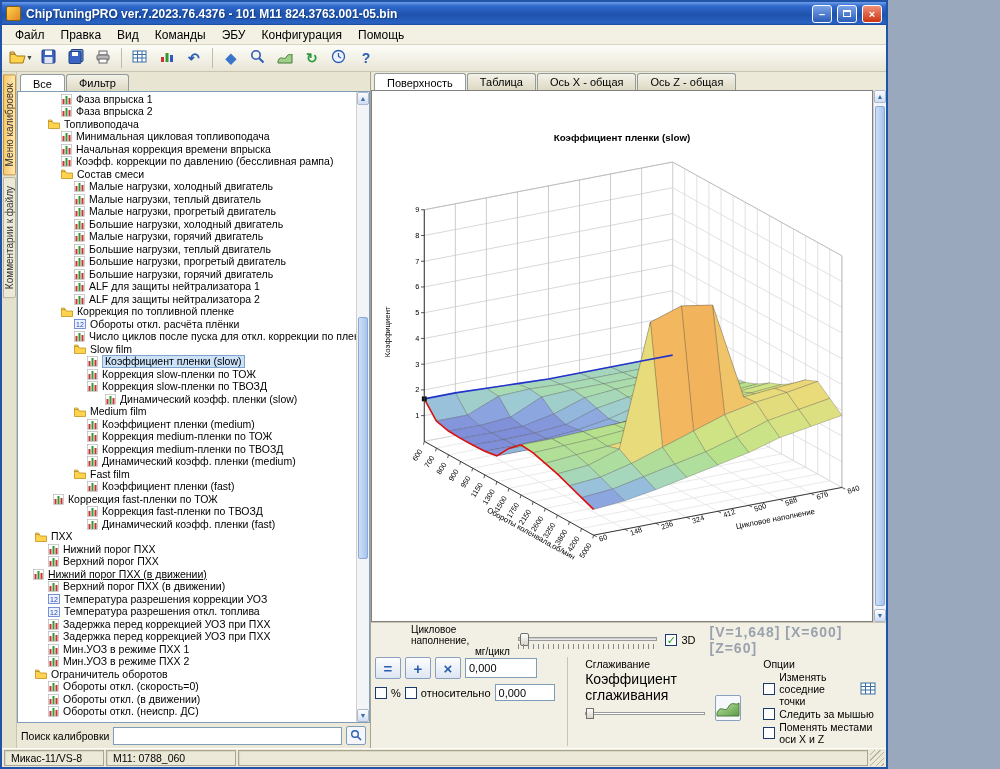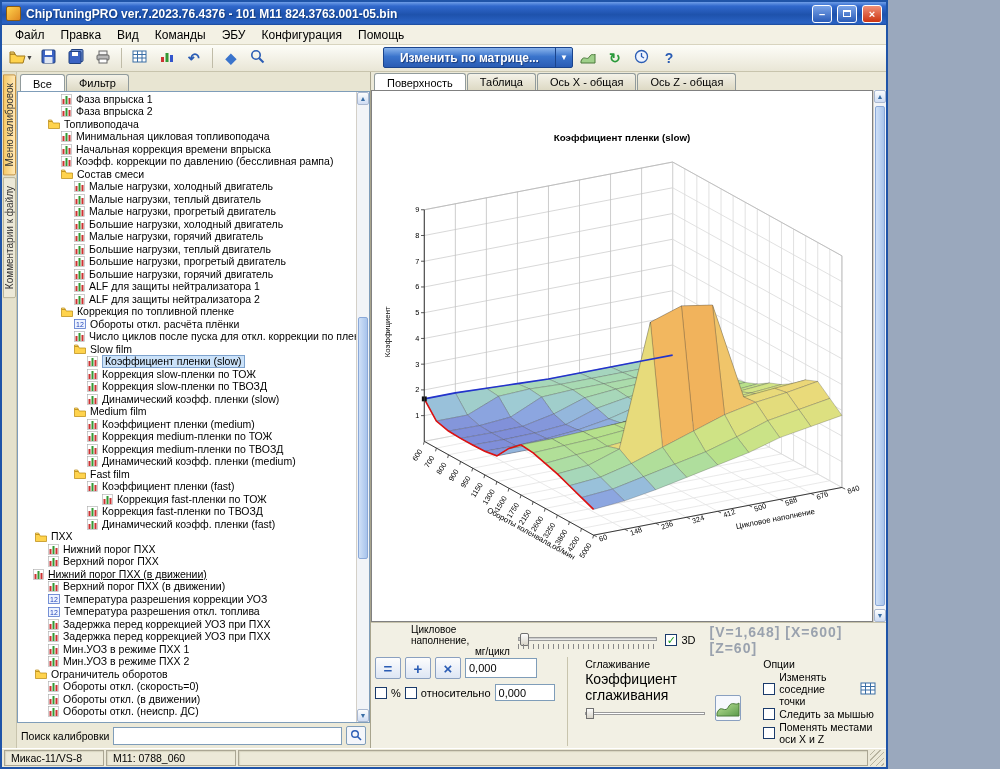--- a/index.html
+++ b/index.html
@@ -171,24 +171,20 @@
       </div>
     <div class="tbtn glyphbtn">↶</div>
     <div class="tsep"></div>
     <div class="tbtn glyphbtn" style="color:#3a74cc;">◆</div>
     <div class="tbtn">
         <span><svg width="15" height="15">
             <circle cx="6" cy="6" r="4.2" fill="none" stroke="#2a5cb4" stroke-width="1.6"></circle>
             <line x1="9.2" y1="9.2" x2="13.5" y2="13.5" stroke="#2a5cb4" stroke-width="2"></line>
           </svg></span>
       </div>
-    <div class="matrix-dd">
-      <span class="dd-label">Изменить по матрице...</span>
-      <span class="dd-arrow">▼</span>
-    </div>
     <div class="tbtn">
         <span><svg width="16" height="14">
             <path d="M1 11 C4 4 7 12 10 6 C12 3 14 6 15 4 L15 13 L1 13 Z" fill="#9fd08a" stroke="#4a7a3a"></path>
           </svg></span>
       </div>
     <div class="tbtn glyphbtn" style="color:#2a9a3a;">↻</div>
     <div class="tbtn">
         <span><svg width="15" height="15">
             <circle cx="7.5" cy="7.5" r="6" fill="#eef4ff" stroke="#2a5cb4" stroke-width="1.3"></circle>
             <path d="M7.5 4 V7.5 L10 9" stroke="#2a5cb4" stroke-width="1.3" fill="none"></path>
@@ -458,21 +454,21 @@
               <span class="ticon">
                 <svg width="11" height="11" viewBox="0 0 11 11">
                   <rect x="0.5" y="0.5" width="10" height="10" fill="#fff" stroke="#aaa" stroke-width="0.6"></rect>
                   <rect x="1.5" y="5" width="2" height="5" fill="#cc3333"></rect>
                   <rect x="4.5" y="2" width="2" height="8" fill="#339933"></rect>
                   <rect x="7.5" y="4" width="2" height="6" fill="#cc3333"></rect>
                 </svg>
               </span>
               <span class="tlabel">Коррекция slow-пленки по ТВОЗД</span>
             </div>
-            <div class="trow" style="padding-left: 69px;">
+            <div class="trow" style="padding-left: 87px;">
               <span class="ticon">
                 <svg width="11" height="11" viewBox="0 0 11 11">
                   <rect x="0.5" y="0.5" width="10" height="10" fill="#fff" stroke="#aaa" stroke-width="0.6"></rect>
                   <rect x="1.5" y="5" width="2" height="5" fill="#cc3333"></rect>
                   <rect x="4.5" y="2" width="2" height="8" fill="#339933"></rect>
                   <rect x="7.5" y="4" width="2" height="6" fill="#cc3333"></rect>
                 </svg>
               </span>
               <span class="tlabel">Динамический коэфф. пленки (slow)</span>
             </div>
@@ -542,21 +538,21 @@
               <span class="ticon">
                 <svg width="11" height="11" viewBox="0 0 11 11">
                   <rect x="0.5" y="0.5" width="10" height="10" fill="#fff" stroke="#aaa" stroke-width="0.6"></rect>
                   <rect x="1.5" y="5" width="2" height="5" fill="#cc3333"></rect>
                   <rect x="4.5" y="2" width="2" height="8" fill="#339933"></rect>
                   <rect x="7.5" y="4" width="2" height="6" fill="#cc3333"></rect>
                 </svg>
               </span>
               <span class="tlabel">Коэффициент пленки (fast)</span>
             </div>
-            <div class="trow" style="padding-left: 84px;">
+            <div class="trow" style="padding-left: 35px;">
               <span class="ticon">
                 <svg width="11" height="11" viewBox="0 0 11 11">
                   <rect x="0.5" y="0.5" width="10" height="10" fill="#fff" stroke="#aaa" stroke-width="0.6"></rect>
                   <rect x="1.5" y="5" width="2" height="5" fill="#cc3333"></rect>
                   <rect x="4.5" y="2" width="2" height="8" fill="#339933"></rect>
                   <rect x="7.5" y="4" width="2" height="6" fill="#cc3333"></rect>
                 </svg>
               </span>
               <span class="tlabel">Коррекция fast-пленки по ТОЖ</span>
             </div>

